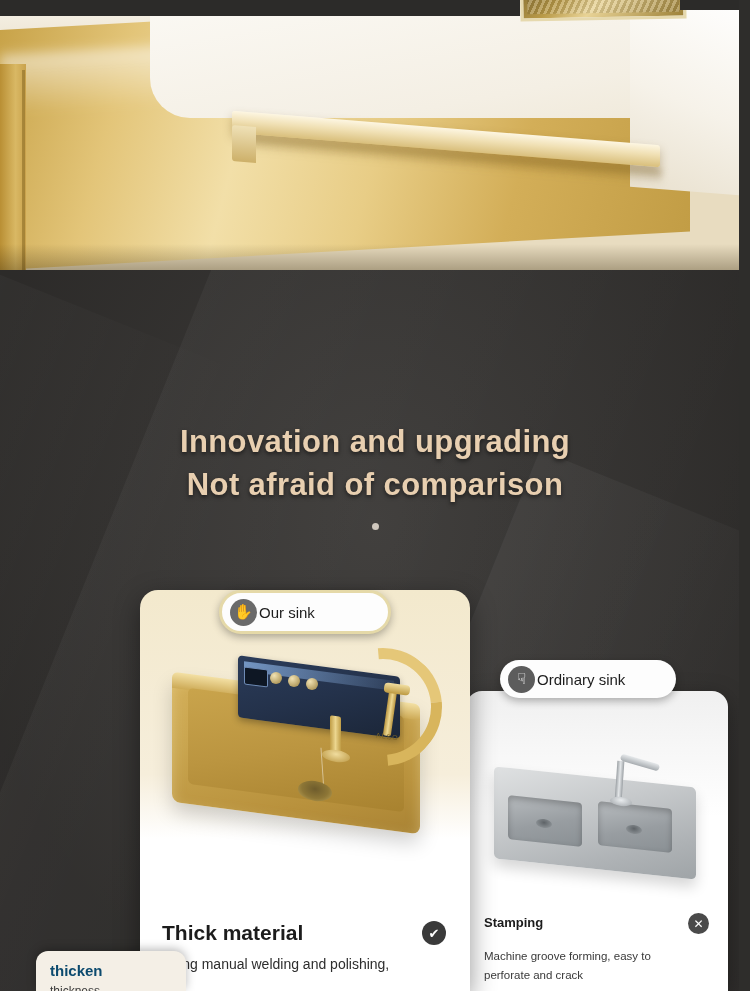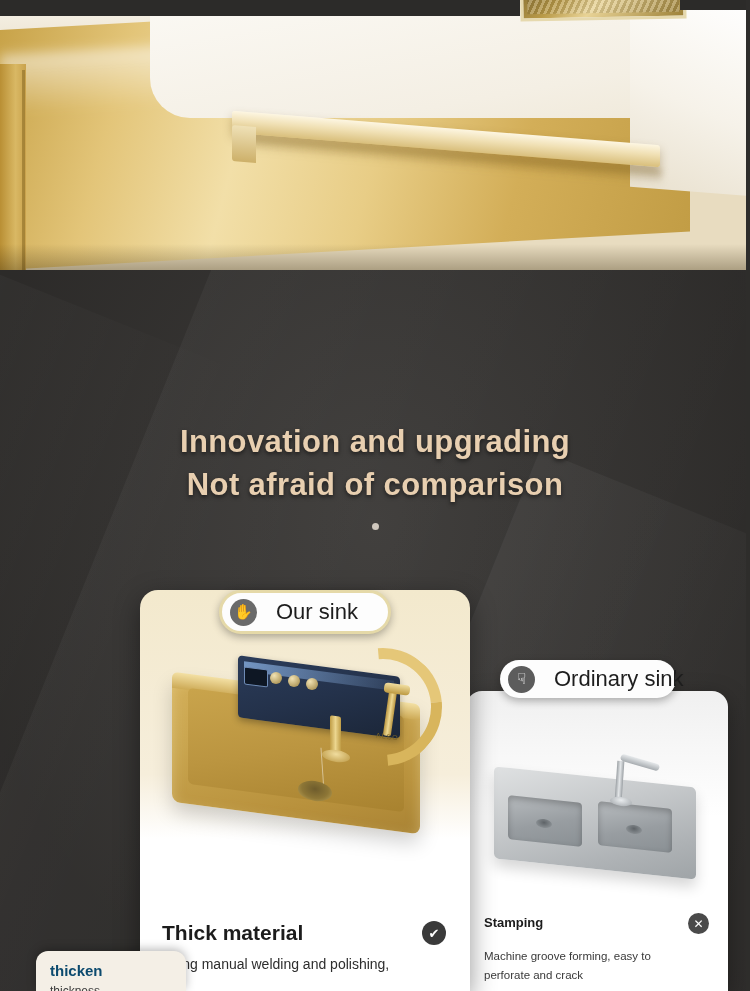--- a/index.html
+++ b/index.html
@@ -12,21 +12,20 @@
     height: 991px;
     overflow: hidden;
     font-family: "Liberation Sans", sans-serif;
     position: relative;
   }
   .page {
     position: relative;
     width: 739px;
     height: 991px;
     overflow: hidden;
-    padding-left: 7px;
   }
 
   
   .top-photo {
     position: absolute;
     left: 0; top: 0;
     width: 750px; height: 270px;
     overflow: hidden;
     background: #e8dcc0;
   }
@@ -275,23 +274,23 @@
     color: #ffffff;
     display: flex;
     align-items: center;
     justify-content: center;
     font-size: 15px;
     margin-left: 8px;
     flex: none;
   }
   .badge-icon.dark { background: #5c5c5c; }
   .badge-text {
-    font-size: 22px;
+    font-size: 15px;
     color: #1d1d1d;
-    margin-left: 19px;
+    margin-left: 2px;
     white-space: nowrap;
   }
 
   
   .sink-gold-wrap {
     position: absolute;
     left: 8px; top: 48px;
     width: 314px; height: 220px;
   }
   .sink-glow {

